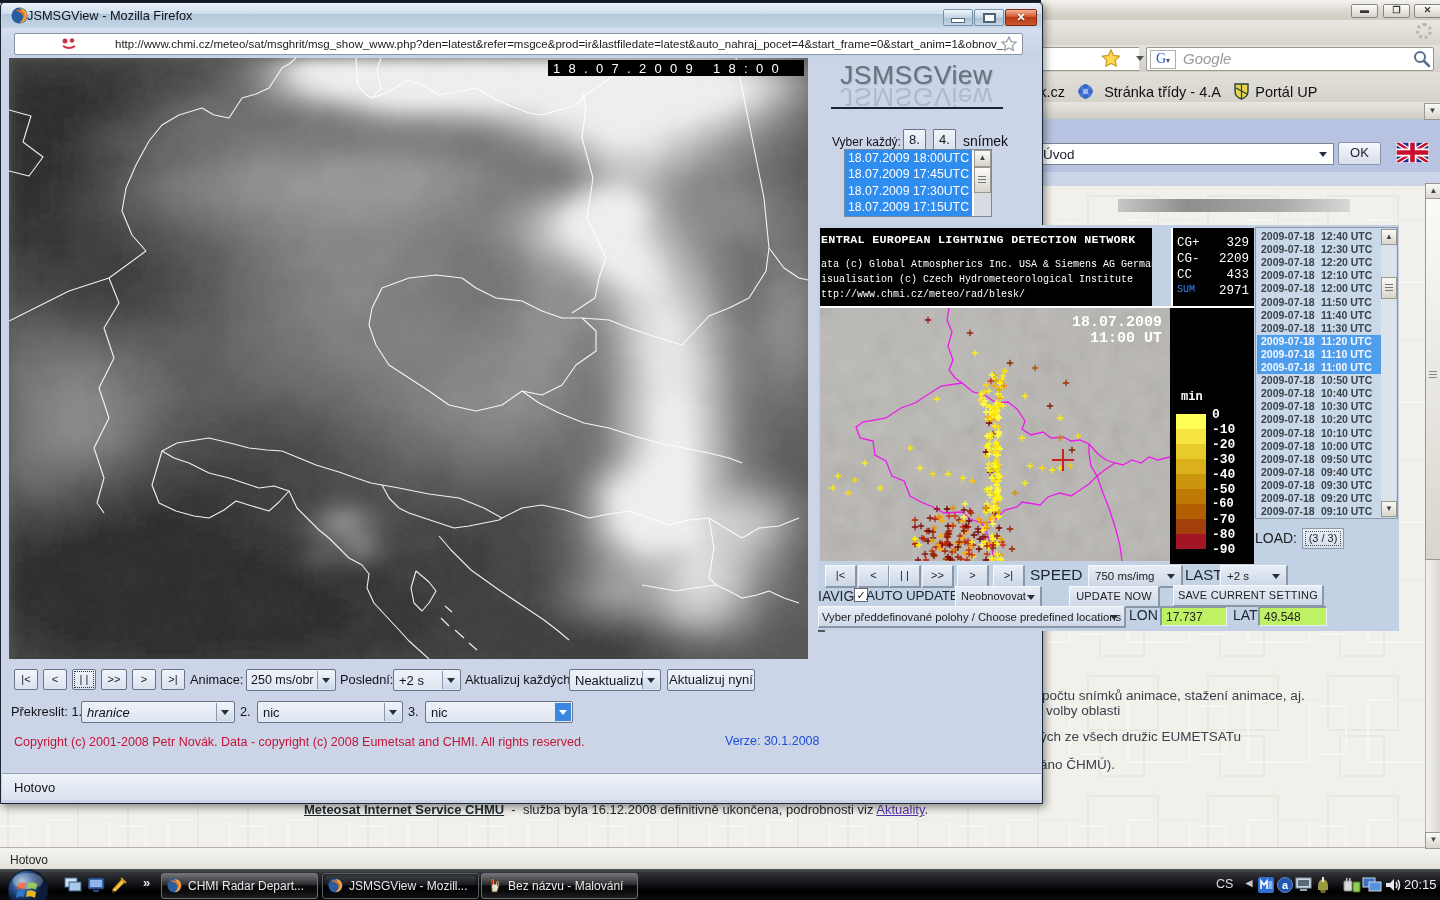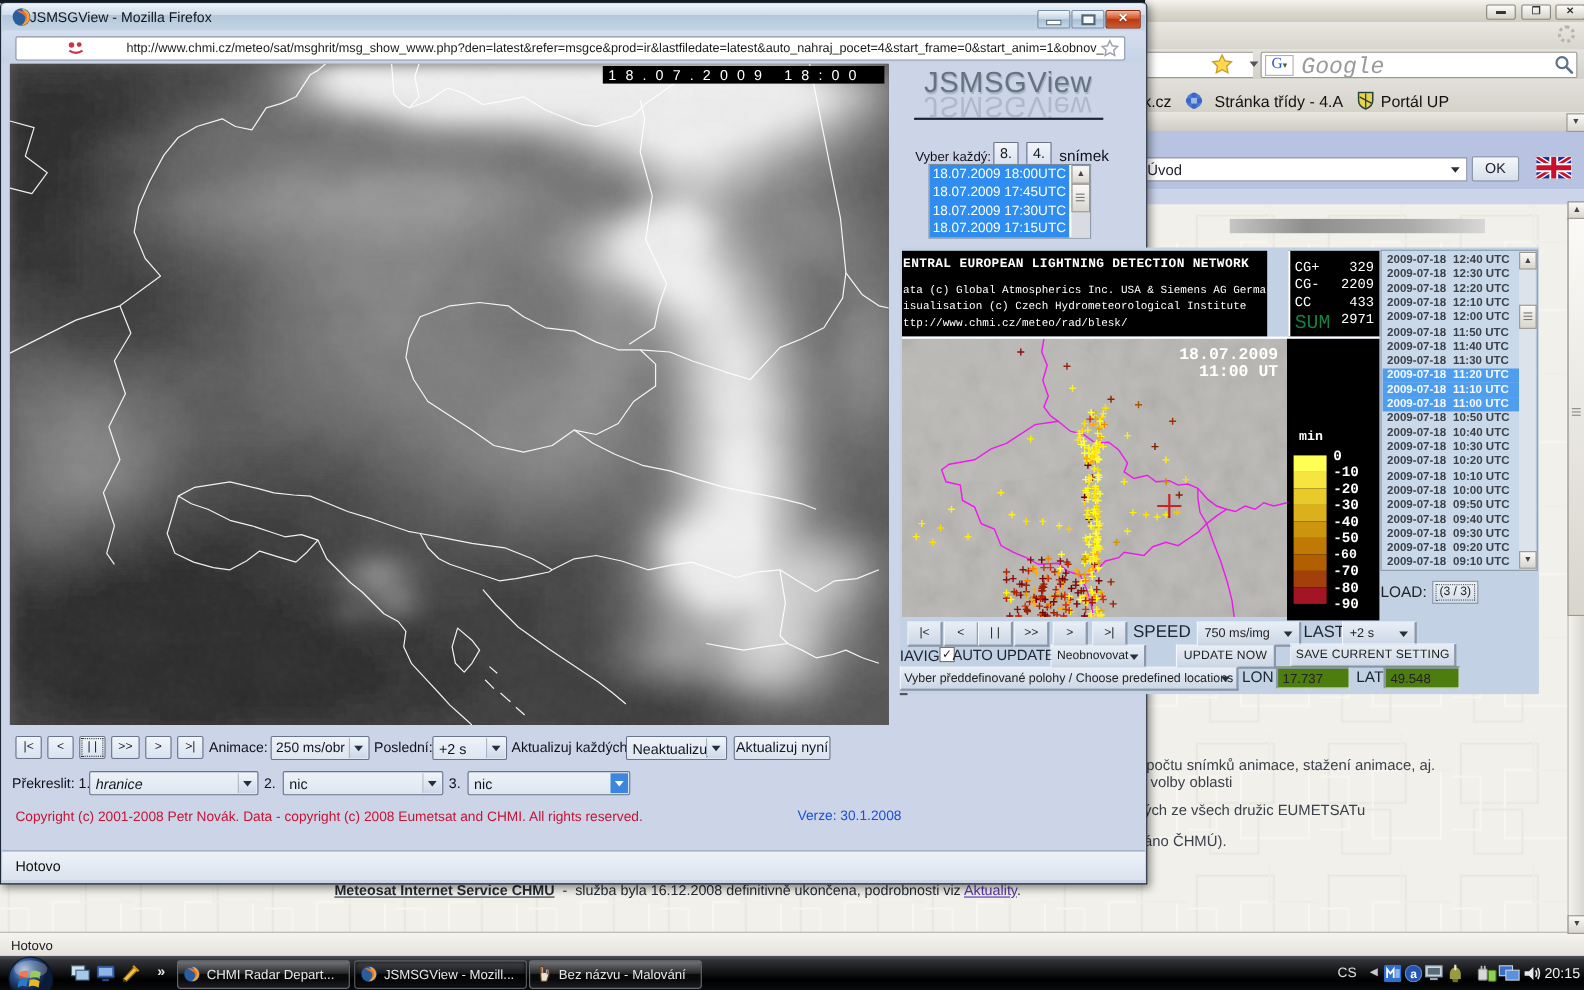--- a/index.html
+++ b/index.html
@@ -31,21 +31,21 @@
 .ctl-lbl{color:#101018;font-size:12.8px;}
 .btn3{background:linear-gradient(#f2f5fa,#d9e2ef);border:1px solid #69758a;border-radius:2px;text-align:center;color:#141a24;}
 .dd{background:linear-gradient(#eef2f8,#dee6f1);border:1px solid #69758a;border-radius:2px;color:#10151d;}
 .ddbtn{position:absolute;right:1px;top:1px;bottom:1px;width:16px;background:linear-gradient(#f2f6fb,#cdd8e8);border-left:1px solid #8a98ac;border-radius:0 1px 1px 0;}
 .ddbtn:after{content:"";position:absolute;left:4px;top:50%;margin-top:-2px;border:4px solid transparent;border-top:5px solid #22303e;}
 .caret{position:absolute;right:4px;top:50%;margin-top:-2px;width:0;height:0;border:4px solid transparent;border-top:5px solid #24303e;}
 
 #light{left:818px;top:225px;width:581px;height:406px;background:#c2d2e4;}
 .mono{font-family:"Liberation Mono",monospace;}
 .lbtn{background:linear-gradient(#e8eef6,#ccd7e6);border-top:1px solid #f4f8fc;border-left:1px solid #f4f8fc;border-right:2px solid #8a97a8;border-bottom:2px solid #8a97a8;color:#222;text-align:center;}
-.lfield{background:#4d7c0f;border-top:2px solid #8a97a8;border-left:2px solid #8a97a8;border-right:1px solid #eef2f8;border-bottom:1px solid #eef2f8;color:#222;}
+.lfield{background:#bef264;border-top:2px solid #8a97a8;border-left:2px solid #8a97a8;border-right:1px solid #eef2f8;border-bottom:1px solid #eef2f8;color:#222;}
 .biglbl{font-size:16px;color:#1c2430;}
 
 #taskbar{left:0;top:869px;width:1440px;height:31px;background:linear-gradient(#515257 0%,#323338 12%,#151619 45%,#000 70%,#0a0b0d);}
 .tbtn{top:4px;height:24px;border-radius:3px;color:#e8e8ea;font-size:12px;}
 .tbtn.lit{background:linear-gradient(rgba(255,255,255,.32),rgba(255,255,255,.10) 45%,rgba(0,0,0,.25) 50%,rgba(90,95,105,.25));border:1px solid #6c7076;}
 .tbtn.dark{background:linear-gradient(rgba(120,125,135,.35),rgba(30,32,36,.6) 45%,rgba(0,0,0,.85) 50%,rgba(20,22,26,.7));border:1px solid #5a5e66;box-shadow:inset 0 0 4px #000;}
 </style></head>
 <body>
 
 <div class="abs" id="bgtitle"></div>
@@ -76,21 +76,21 @@
 <div class="abs" id="bgstatus">
     <span style="position:absolute;left:10px;top:5px;">Hotovo</span>
   </div>
 
 <div class="abs" style="left:1416px;top:23px;width:16px;height:16px;border-radius:50%;border:3px dotted #b8b5ad;box-sizing:border-box;"></div>
 <svg class="abs" style="left:1100px;top:47px;" width="46" height="22" viewBox="0 0 46 22">
     <path d="M11 3 L13.6 8.4 L19.5 9.2 L15.2 13.3 L16.3 19.2 L11 16.4 L5.7 19.2 L6.8 13.3 L2.5 9.2 L8.4 8.4 Z" fill="#ffd84d" stroke="#c79a27" stroke-width="1.2"></path>
     <path d="M36 9 l8 0 l-4 5 z" fill="#555"></path>
   </svg>
 <div class="abs" style="left:1150px;top:50px;width:24px;height:17px;border:1px solid #b0b0b0;text-align:center;font-size:14px;font-family:'Liberation Serif',serif;color:#2255cc;background:#fff;">G<span style="font-size:8px;color:#555;">▾</span></div>
-<div class="abs" style="left:1183px;top:50px;width:200px;height:18px;font-size:21px;font-style:italic;color:#9a9a9a;font-family:Liberation Mono, monospace;">Google</div>
+<div class="abs" style="left:1183px;top:50px;width:200px;height:18px;font-size:15px;font-style:italic;color:#9a9a9a;font-family:Liberation Sans, sans-serif;">Google</div>
 <svg class="abs" style="left:1412px;top:49px;" width="20" height="20" viewBox="0 0 20 20">
     <circle cx="8" cy="8" r="5" fill="none" stroke="#5a708a" stroke-width="2"></circle>
     <path d="M12 12 L17 17" stroke="#5a708a" stroke-width="2.5" stroke-linecap="round"></path>
   </svg>
 <div class="abs" style="left:1028px;top:80px;width:400px;height:18px;font-size:14.5px;color:#111;">nik.cz
   <svg style="position:relative;top:3px;left:8px;" width="17" height="17" viewBox="0 0 17 17">
       <circle cx="8.5" cy="8.5" r="7" fill="#4b79d6"></circle>
       <circle cx="8.5" cy="8.5" r="3" fill="#9db9ea"></circle>
       <circle cx="8.5" cy="3.5" r="2.4" fill="#3a66c4"></circle>
       <circle cx="8.5" cy="13.5" r="2.4" fill="#3a66c4"></circle>
@@ -1767,21 +1767,21 @@
 <span class="abs mono" style="left:1px;top:46px;font-size:10px;color:#fff;white-space:nowrap;">isualisation (c) Czech Hydrometeorological Institute</span>
 <span class="abs mono" style="left:1px;top:61px;font-size:10px;color:#fff;white-space:nowrap;">ttp://www.chmi.cz/meteo/rad/blesk/</span>
 </div>
 <div class="abs" style="left:353px;top:3px;width:83px;height:78px;background:#000;border-left:2px solid #fff;box-sizing:border-box;">
 <span class="abs mono" style="left:4px;top:8px;font-size:12.5px;color:#fff;">CG+</span>
 <span class="abs mono" style="right:5px;top:8px;font-size:12.5px;color:#fff;">329</span>
 <span class="abs mono" style="left:4px;top:24px;font-size:12.5px;color:#fff;">CG-</span>
 <span class="abs mono" style="right:5px;top:24px;font-size:12.5px;color:#fff;">2209</span>
 <span class="abs mono" style="left:4px;top:40px;font-size:12.5px;color:#fff;">CC</span>
 <span class="abs mono" style="right:5px;top:40px;font-size:12.5px;color:#fff;">433</span>
-<span class="abs mono" style="left:4px;top:56px;font-size:18px;color:#15803d;">SUM</span>
+<span class="abs mono" style="left:4px;top:56px;font-size:10px;color:#3b82f6;">SUM</span>
 <span class="abs mono" style="right:5px;top:56px;font-size:12.5px;color:#fff;">2971</span>
 </div>
 <div class="abs" style="left:2px;top:81px;width:434px;height:2px;background:#fff;"></div>
 <div class="abs" style="left:352px;top:83px;width:84px;height:256px;background:#000;">
 <span class="abs mono" style="left:11px;top:82px;font-size:12px;font-weight:bold;color:#fff;">min</span>
 <div class="abs" style="left:6px;top:106px;width:30px;height:15px;background:#ffff55;"></div>
 <div class="abs" style="left:6px;top:121px;width:30px;height:15px;background:#f5e53e;"></div>
 <div class="abs" style="left:6px;top:136px;width:30px;height:15px;background:#e8ca2b;"></div>
 <div class="abs" style="left:6px;top:151px;width:30px;height:15px;background:#dab01c;"></div>
 <div class="abs" style="left:6px;top:166px;width:30px;height:15px;background:#cc950e;"></div>

